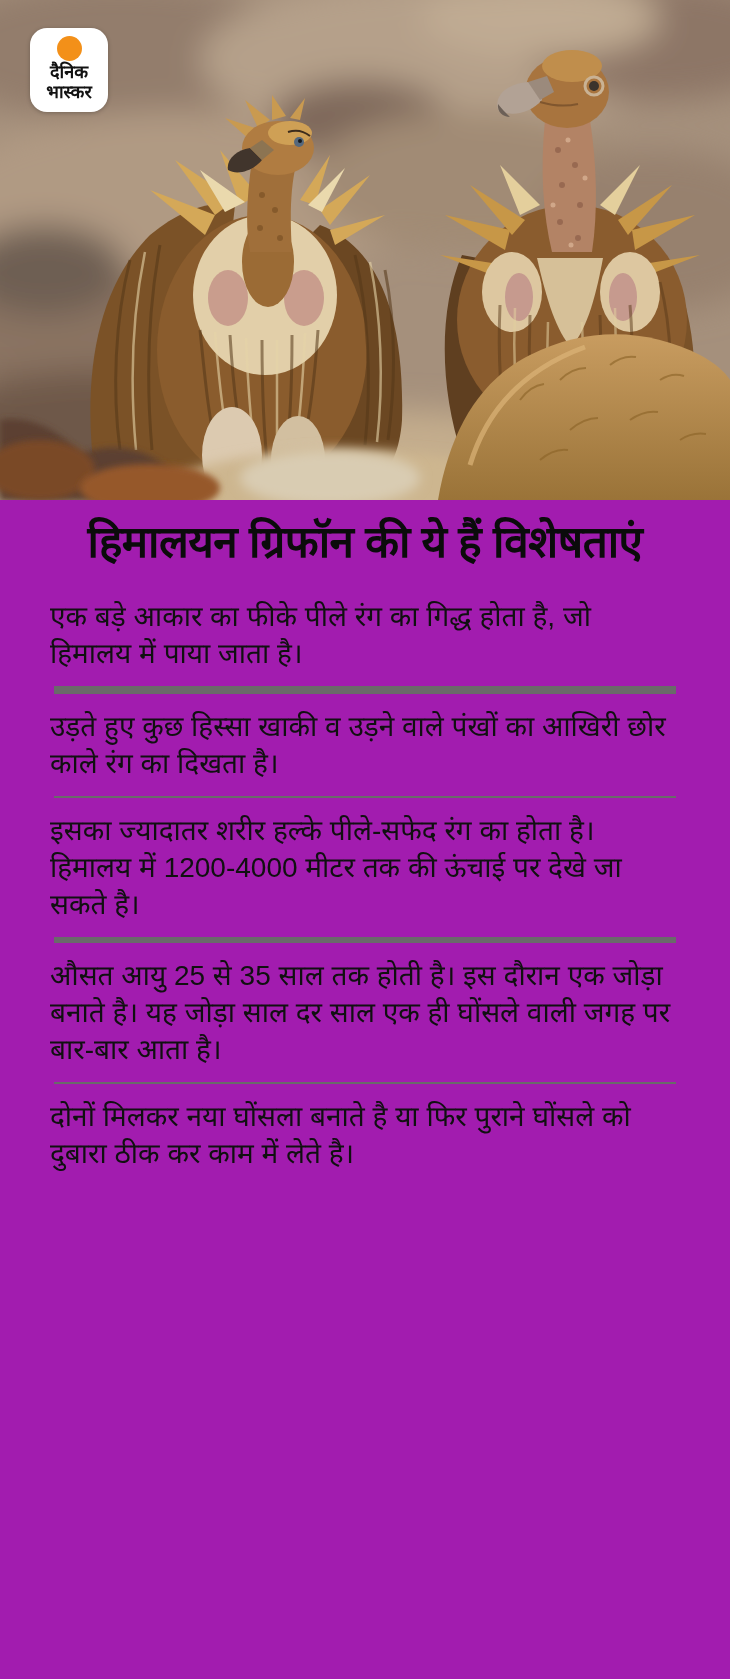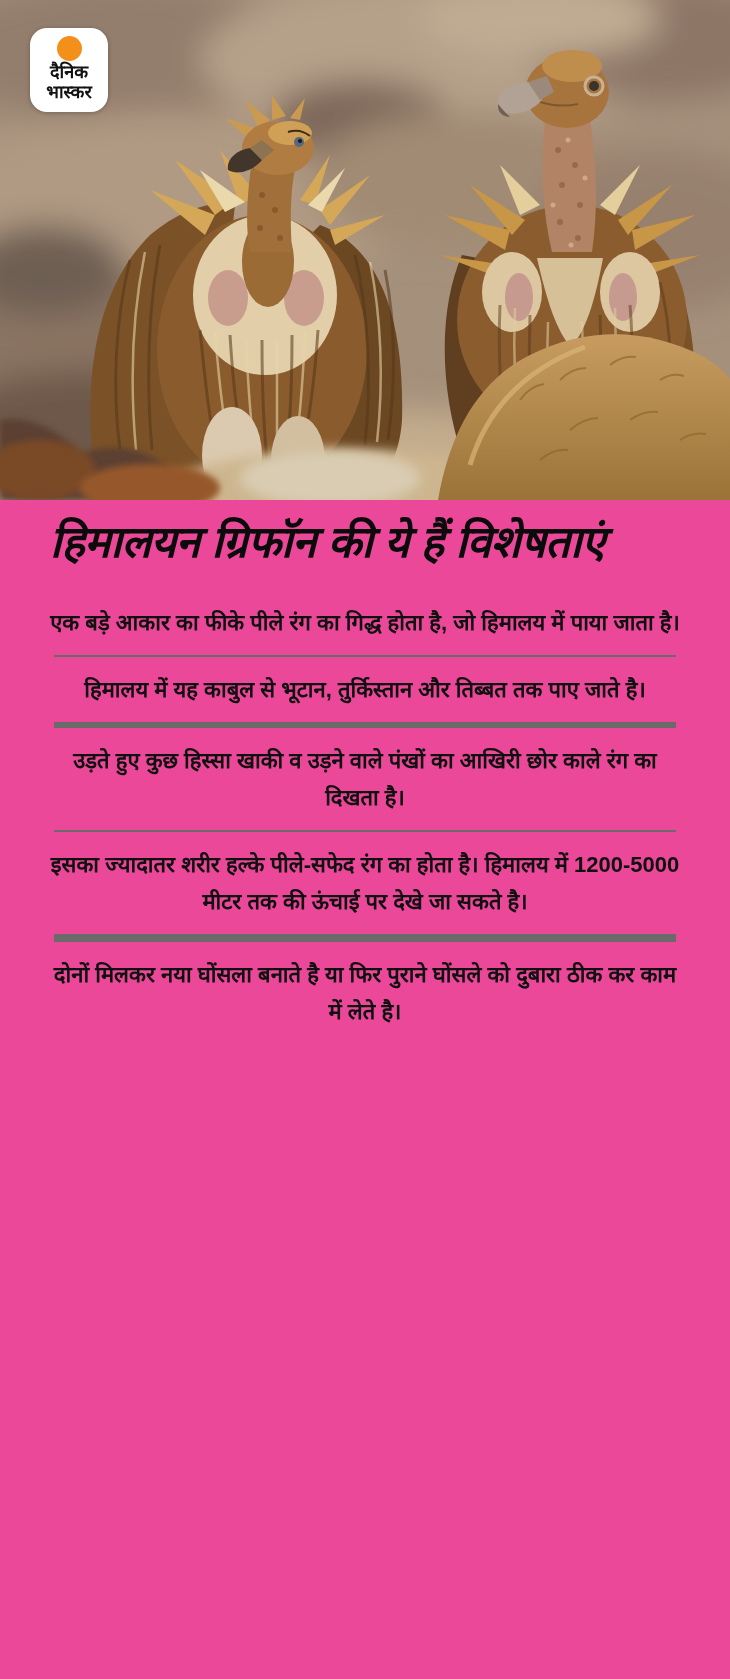--- a/index.html
+++ b/index.html
@@ -1,43 +1,42 @@
 <!DOCTYPE html>
 <html lang="hi"><head>
 <meta charset="utf-8">
 <style>
   html,body { margin:0; padding:0; background:#e8e8e8; }
   .page {
-    width:730px; height:1679px; margin:0 auto; background:#ec4899;
+    width:730px; height:1679px; margin:0 auto; background:#a21caf;
     font-family:"Liberation Sans","DejaVu Sans",sans-serif;
     position:relative; overflow:hidden; color:#101010;
   }
   
   .photo-wrap { position:relative; width:730px; height:500px; overflow:hidden; background:#a5907c; }
   .photo-wrap svg { display:block; }
   .logo {
     position:absolute; left:30px; top:28px; width:78px; height:84px;
     background:#ffffff; border-radius:17px;
     display:flex; flex-direction:column; align-items:center;
     box-shadow:0 1px 4px rgba(0,0,0,.25);
   }
   .logo-dot { width:25px; height:25px; border-radius:50%; margin-top:8px; background:#F39019; }
   .logo-line { font-weight:bold; font-size:18px; line-height:20px; color:#121212; text-align:center; letter-spacing:0; }
   .logo-line.first { margin-top:1px; }
   
   .content { padding:10px 50px 0 50px; }
   .title {
-    margin:4px 0 20px 0; 
+    margin:4px 0 14px 0; text-align:center;
     font-size:44px; line-height:56px; font-weight:700; color:#0b0b0b;
     letter-spacing:-0.5px;
-    font-style:italic;
   }
   .fact {
-    font-size:22px; line-height:37px; text-align:center;
-    padding:14px 0; color:#101010; font-weight:700;
+    font-size:28px; line-height:37px; text-align:left;
+    padding:14px 0; color:#101010; font-weight:400;
   }
   .divider { height:0; border-top:2px solid #6a6a6a; margin:0 4px; }
 </style>
 </head>
 <body>
 
 <div class="page">
 
   <div class="photo-wrap">
     <svg width="730" height="500" viewBox="0 0 730 500" xmlns="http://www.w3.org/2000/svg">
@@ -245,27 +244,27 @@
       <div class="logo-line">भास्कर</div>
     </div>
   </div>
 
   <div class="content">
     <h1 class="title">हिमालयन ग्रिफॉन की ये हैं विशेषताएं</h1>
 
     <div class="facts">
       <div class="fact">एक बड़े आकार का फीके पीले रंग का गिद्ध होता है, जो हिमालय में पाया जाता है।</div>
       <div class="divider"></div>
-      <div class="fact">हिमालय में यह काबुल से भूटान, तुर्किस्तान और तिब्बत तक पाए जाते है।</div>
       <div class="divider"></div>
       <div class="divider"></div>
       <div class="divider"></div>
       <div class="fact">उड़ते हुए कुछ हिस्सा खाकी व उड़ने वाले पंखों का आखिरी छोर काले रंग का दिखता है।</div>
       <div class="divider"></div>
-      <div class="fact">इसका ज्यादातर शरीर हल्के पीले-सफेद रंग का होता है। हिमालय में 1200-5000 मीटर तक की ऊंचाई पर देखे जा सकते है।</div>
-      <div class="divider"></div>
-      <div class="divider"></div>
-      <div class="divider"></div>
+      <div class="fact">इसका ज्यादातर शरीर हल्के पीले-सफेद रंग का होता है। हिमालय में 1200-4000 मीटर तक की ऊंचाई पर देखे जा सकते है।</div>
+      <div class="divider"></div>
+      <div class="divider"></div>
+      <div class="divider"></div>
+      <div class="fact">औसत आयु 25 से 35 साल तक होती है। इस दौरान एक जोड़ा बनाते है। यह जोड़ा साल दर साल एक ही घोंसले वाली जगह पर बार-बार आता है।</div>
       <div class="divider"></div>
       <div class="fact">दोनों मिलकर नया घोंसला बनाते है या फिर पुराने घोंसले को दुबारा ठीक कर काम में लेते है।</div>
     </div>
   </div>
 </div>
 
 </body></html>

